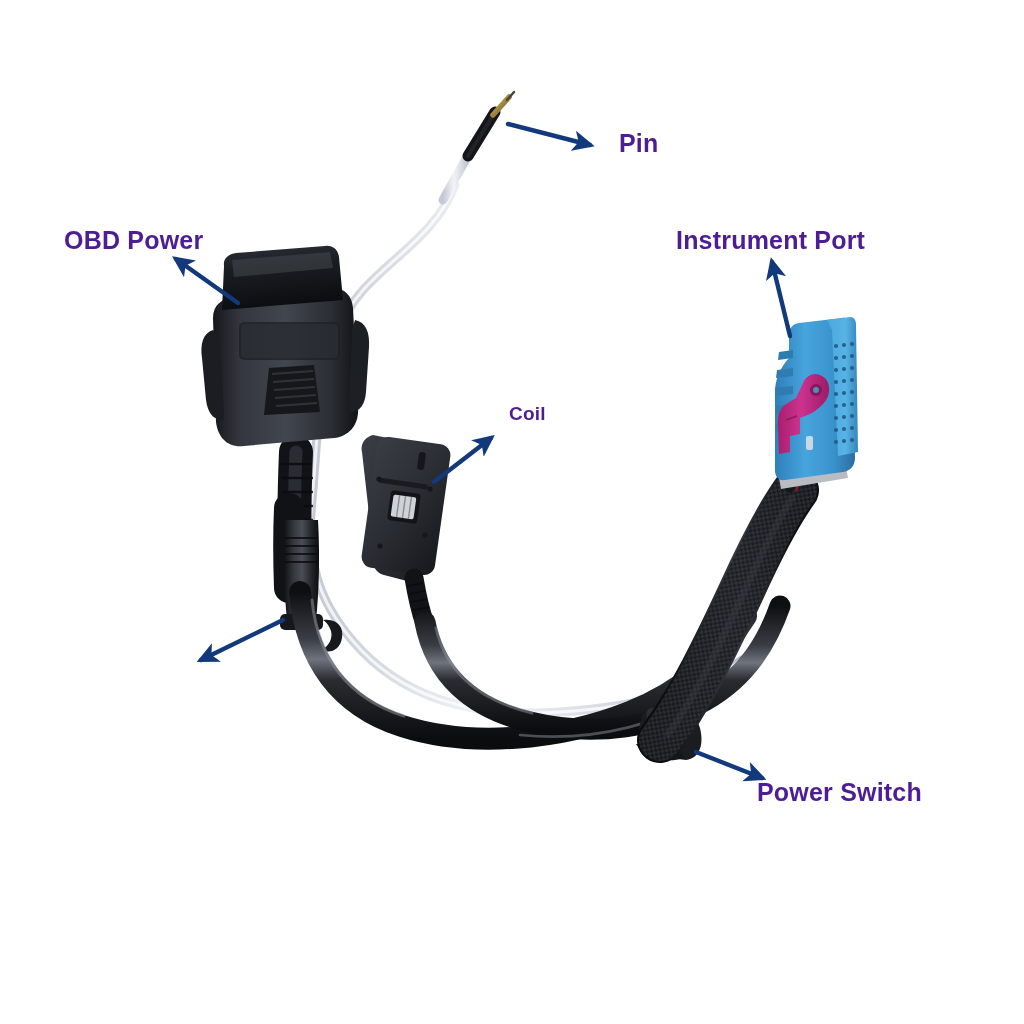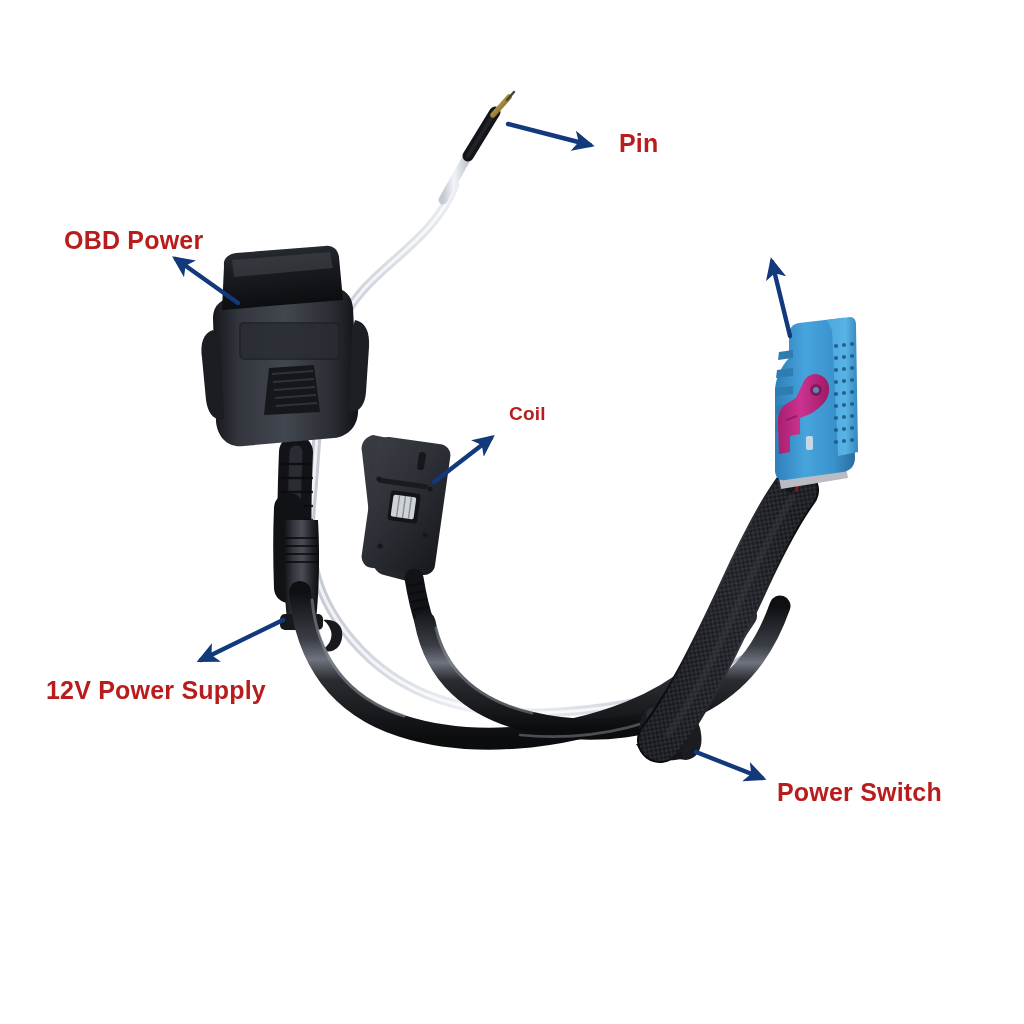--- a/index.html
+++ b/index.html
@@ -17,33 +17,33 @@
   }
   #art {
     position: absolute;
     left: 0;
     top: 0;
     width: 1024px;
     height: 1024px;
   }
   .callout-label {
     position: absolute;
-    color: #b91c1c;
+    color: #4c1d95;
     font-family: "Liberation Sans", sans-serif;
     font-weight: bold;
     white-space: nowrap;
     letter-spacing: 0.2px;
     line-height: 1;
   }
   .lbl-obd      { left: 64px;  top: 228px; font-size: 25px; }
   .lbl-pin      { left: 619px; top: 131px; font-size: 25px; }
   .lbl-instr    { left: 676px; top: 228px; font-size: 25px; }
   .lbl-coil     { left: 509px; top: 404px; font-size: 19px; }
   .lbl-power12v { left: 46px;  top: 678px; font-size: 25px; }
-  .lbl-switch   { left: 777px; top: 780px; font-size: 25px; }
+  .lbl-switch   { left: 757px; top: 780px; font-size: 25px; }
 </style>
 </head>
 <body>
 
 <div id="canvas">
 
   <svg id="art" viewBox="0 0 1024 1024" xmlns="http://www.w3.org/2000/svg">
     <defs>
       <linearGradient id="cableGrad" x1="0" y1="0" x2="0" y2="1">
         <stop offset="0%" stop-color="#0e0f12"></stop>
@@ -314,17 +314,17 @@
       <line x1="508" y1="124" x2="590" y2="145" marker-end="url(#arrowHead)"></line>
       <line x1="790" y1="336" x2="772" y2="262" marker-end="url(#arrowHead)"></line>
       <line x1="434" y1="482" x2="491" y2="438" marker-end="url(#arrowHead)"></line>
       <line x1="283" y1="620" x2="201" y2="660" marker-end="url(#arrowHead)"></line>
       <line x1="696" y1="752" x2="762" y2="778" marker-end="url(#arrowHead)"></line>
     </g>
   </svg>
 
   <div class="callout-label lbl-obd">OBD Power</div>
   <div class="callout-label lbl-pin">Pin</div>
+  <div class="callout-label lbl-instr">Instrument Port</div>
   <div class="callout-label lbl-coil">Coil</div>
-  <div class="callout-label lbl-power12v">12V Power Supply</div>
   <div class="callout-label lbl-switch">Power Switch</div>
 
 </div>
 
 </body></html>

